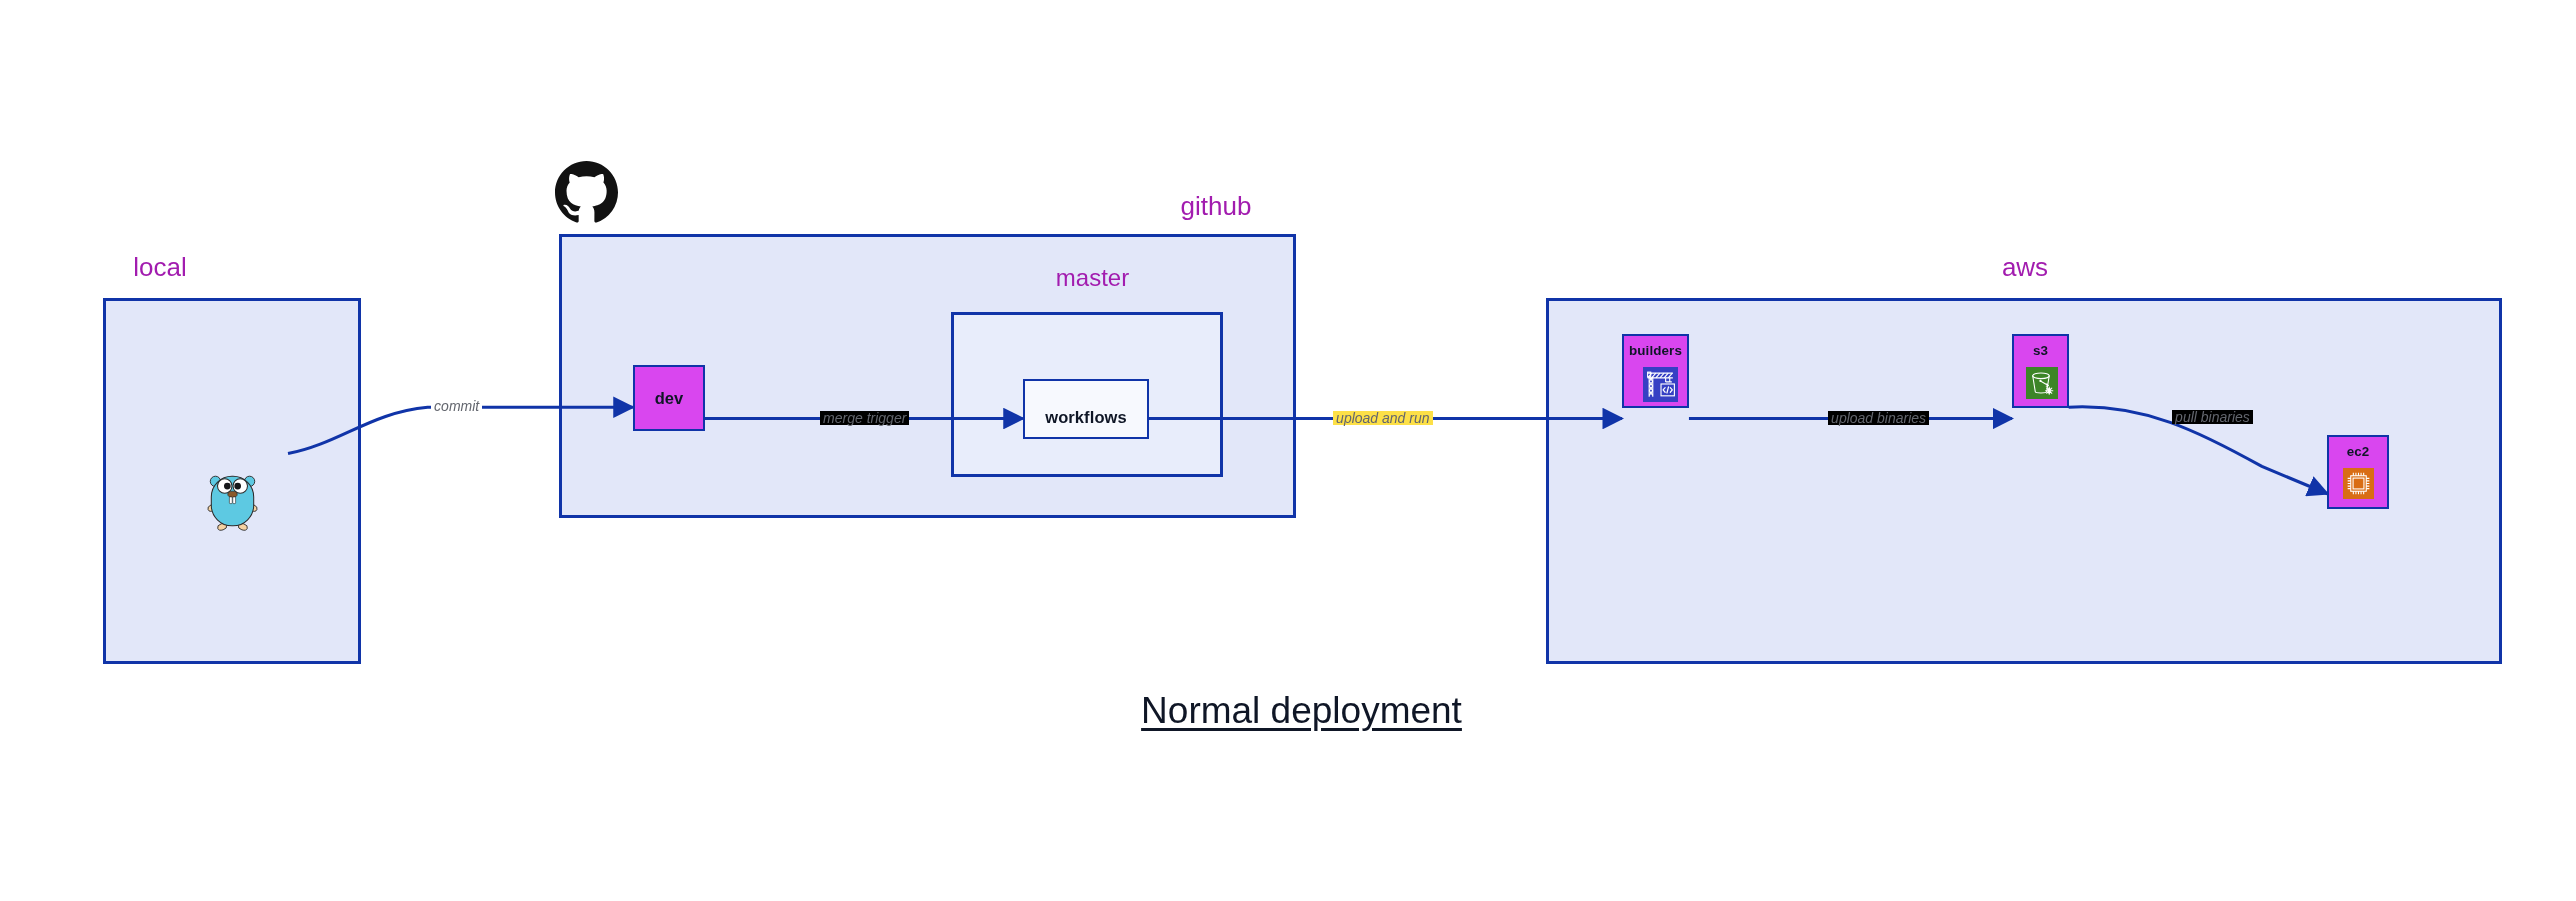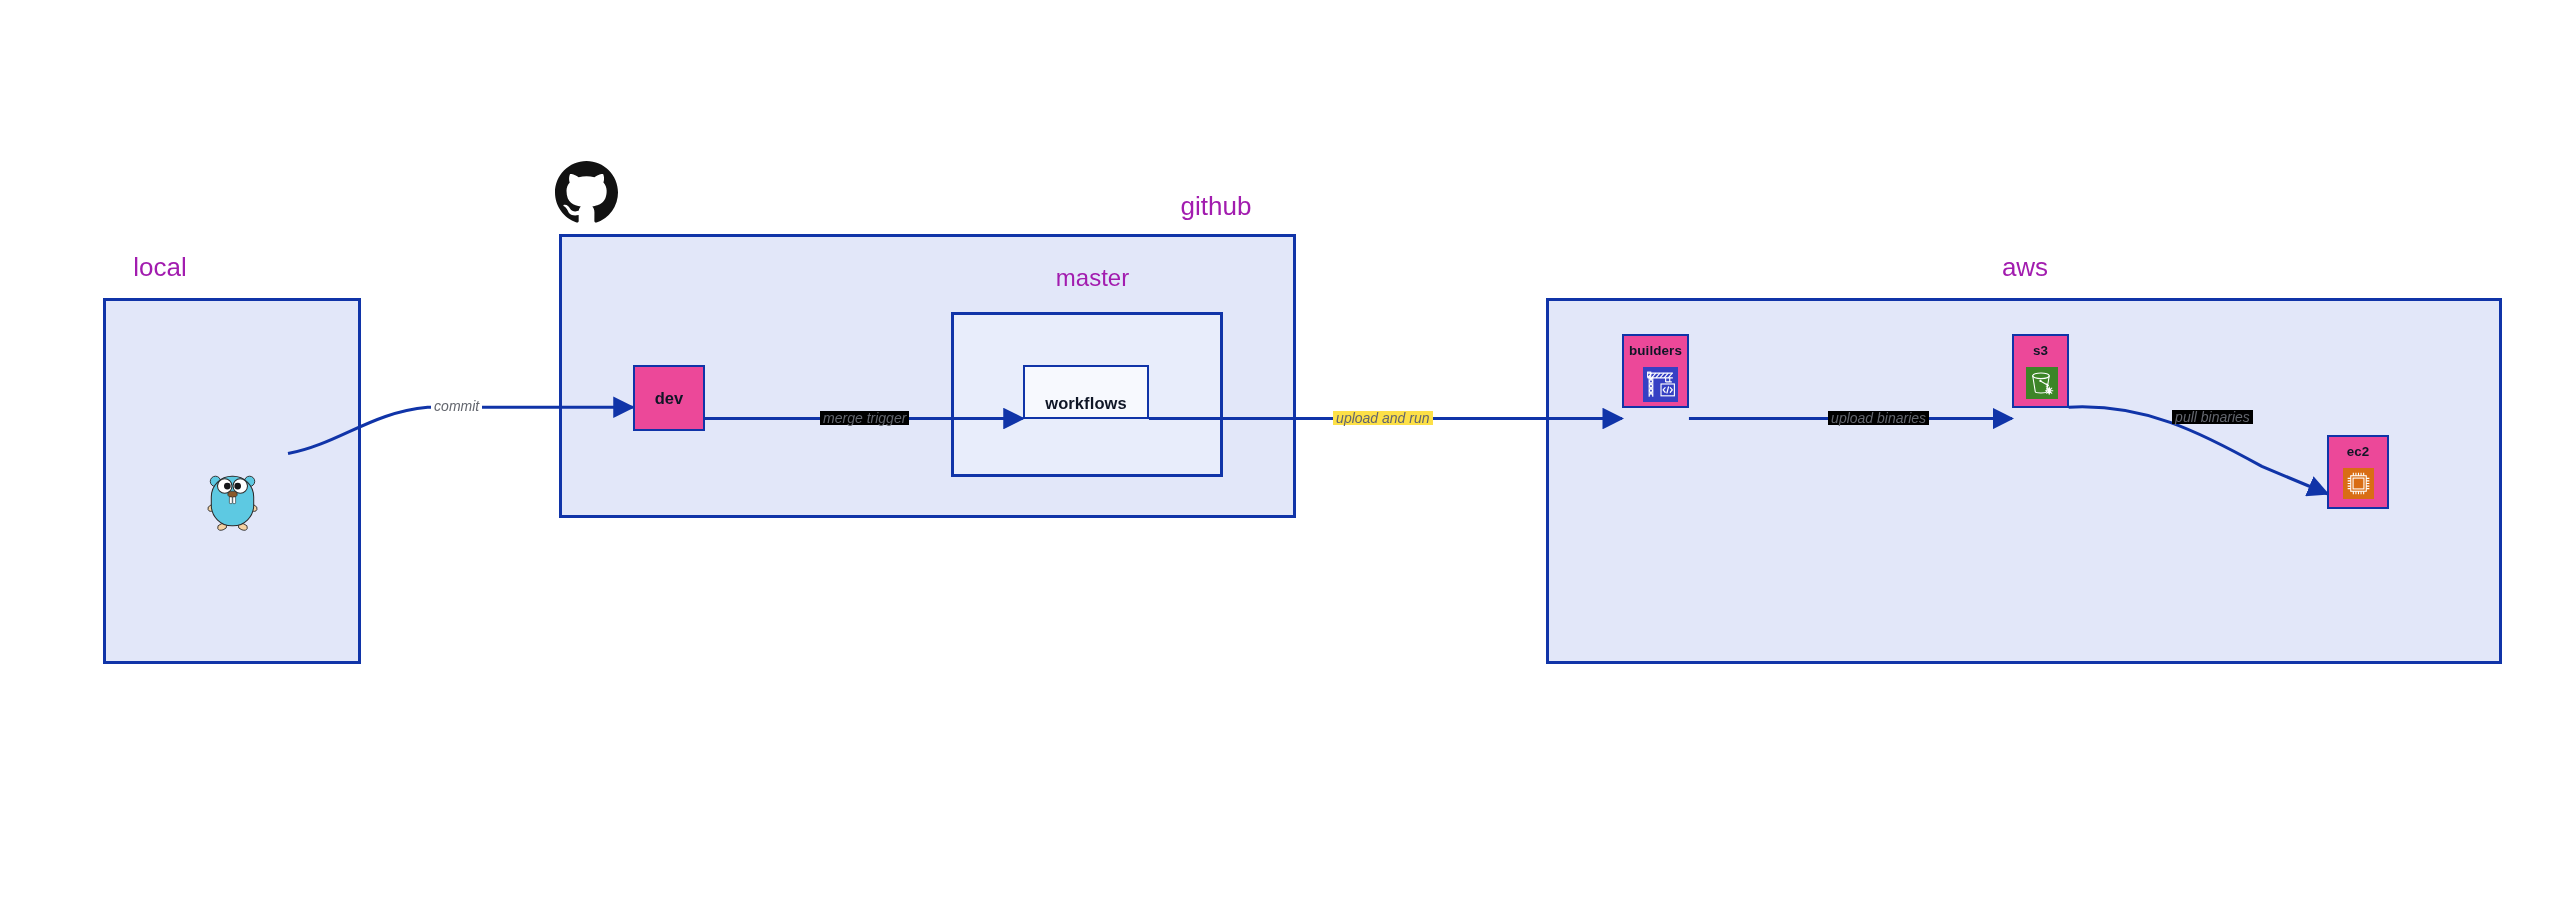--- a/index.html
+++ b/index.html
@@ -14,21 +14,21 @@
   .grp{
     position:absolute;
     border:3.1px solid #1034a8;
     background:#e2e7f9;
     box-sizing:border-box;
   }
   .grp.master{background:#e8edfb;}
   .node{
     position:absolute;
     border:2.6px solid #1034a8;
-    background:#ec4899;
+    background:#d946ef;
     box-sizing:border-box;
   }
   .node.white{background:#f7f9fe;}
   .node-label{
     position:absolute;left:0;right:0;
     text-align:center;
     font-weight:bold;
     color:#0f1626;
     letter-spacing:0.1px;
   }
@@ -116,21 +116,21 @@
   <div class="grp-title" style="left:1087px;top:191px;width:258px;font-size:26px;">github</div>
   <div class="grp" style="left:559px;top:234px;width:737px;height:284px;"></div>
 
   <div class="node" style="left:633px;top:365px;width:72px;height:66px;">
     <div class="node-label" style="top:21.6px;font-size:16.5px;">dev</div>
   </div>
 
   <div class="grp-title" style="left:951px;top:264px;width:283px;font-size:24px;">master</div>
   <div class="grp master" style="left:951px;top:312px;width:272px;height:165px;"></div>
 
-  <div class="node white" style="left:1023px;top:365px;width:126px;height:54px;">
+  <div class="node white" style="left:1023px;top:379px;width:126px;height:60px;">
     <div class="node-label" style="top:27px;font-size:16.5px;">workflows</div>
   </div>
 
   <div class="grp-title" style="left:1896px;top:252px;width:258px;font-size:26px;">aws</div>
   <div class="grp" style="left:1546px;top:298px;width:956px;height:366px;"></div>
 
   <div class="node" style="left:1622px;top:334px;width:67px;height:74px;">
     <div class="node-label" style="top:7.2px;font-size:13.4px;">builders</div>
   </div>
   <div class="icon-tile" style="left:1643px;top:367px;width:35px;height:35px;">
@@ -209,15 +209,16 @@
       <path d="M4015 790 C 4160 782 4270 838 4390 905 L 4517 958" marker-end="url(#ah)"></path>
     </g>
   </svg>
 
   <div class="edge-label plain" style="left:431px;top:399px;font-size:14px;background:#ffffff;">commit</div>
   <div class="edge-label on-grp" style="left:820px;top:411px;font-size:14px;">merge trigger</div>
   <div class="edge-label plain" style="left:1333px;top:411px;font-size:14px;background:#fde047;">upload and run</div>
   <div class="edge-label on-grp" style="left:1828px;top:411px;font-size:14px;">upload binaries</div>
   <div class="edge-label on-grp" style="left:2172px;top:410px;font-size:14px;">pull binaries</div>
 
+  <div class="page-title" style="left:941px;top:690px;width:721px;font-size:37px;">Normal deployment</div>
 
 </div>
 
 
 </body></html>

